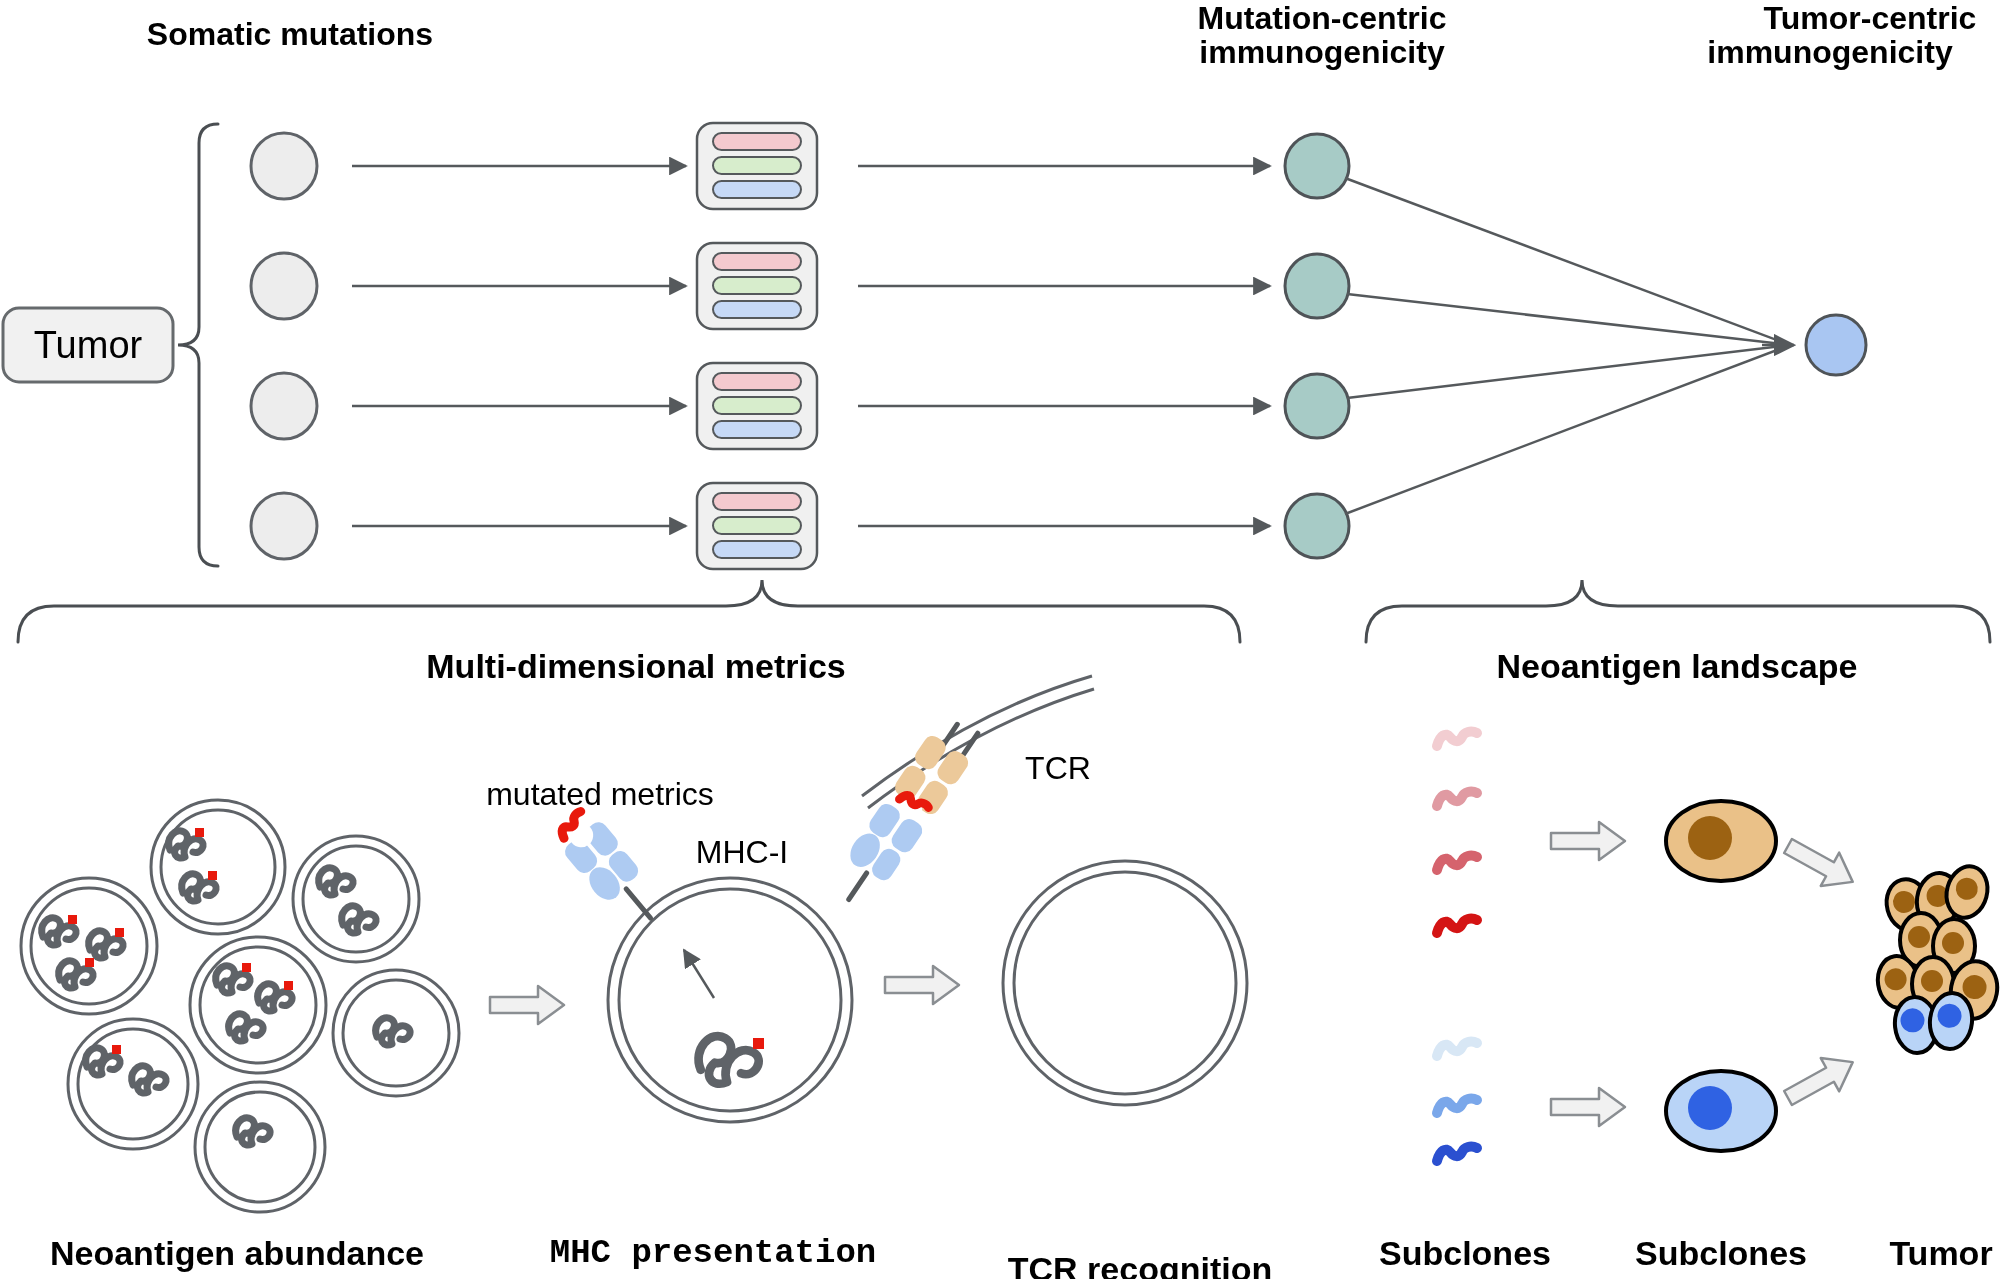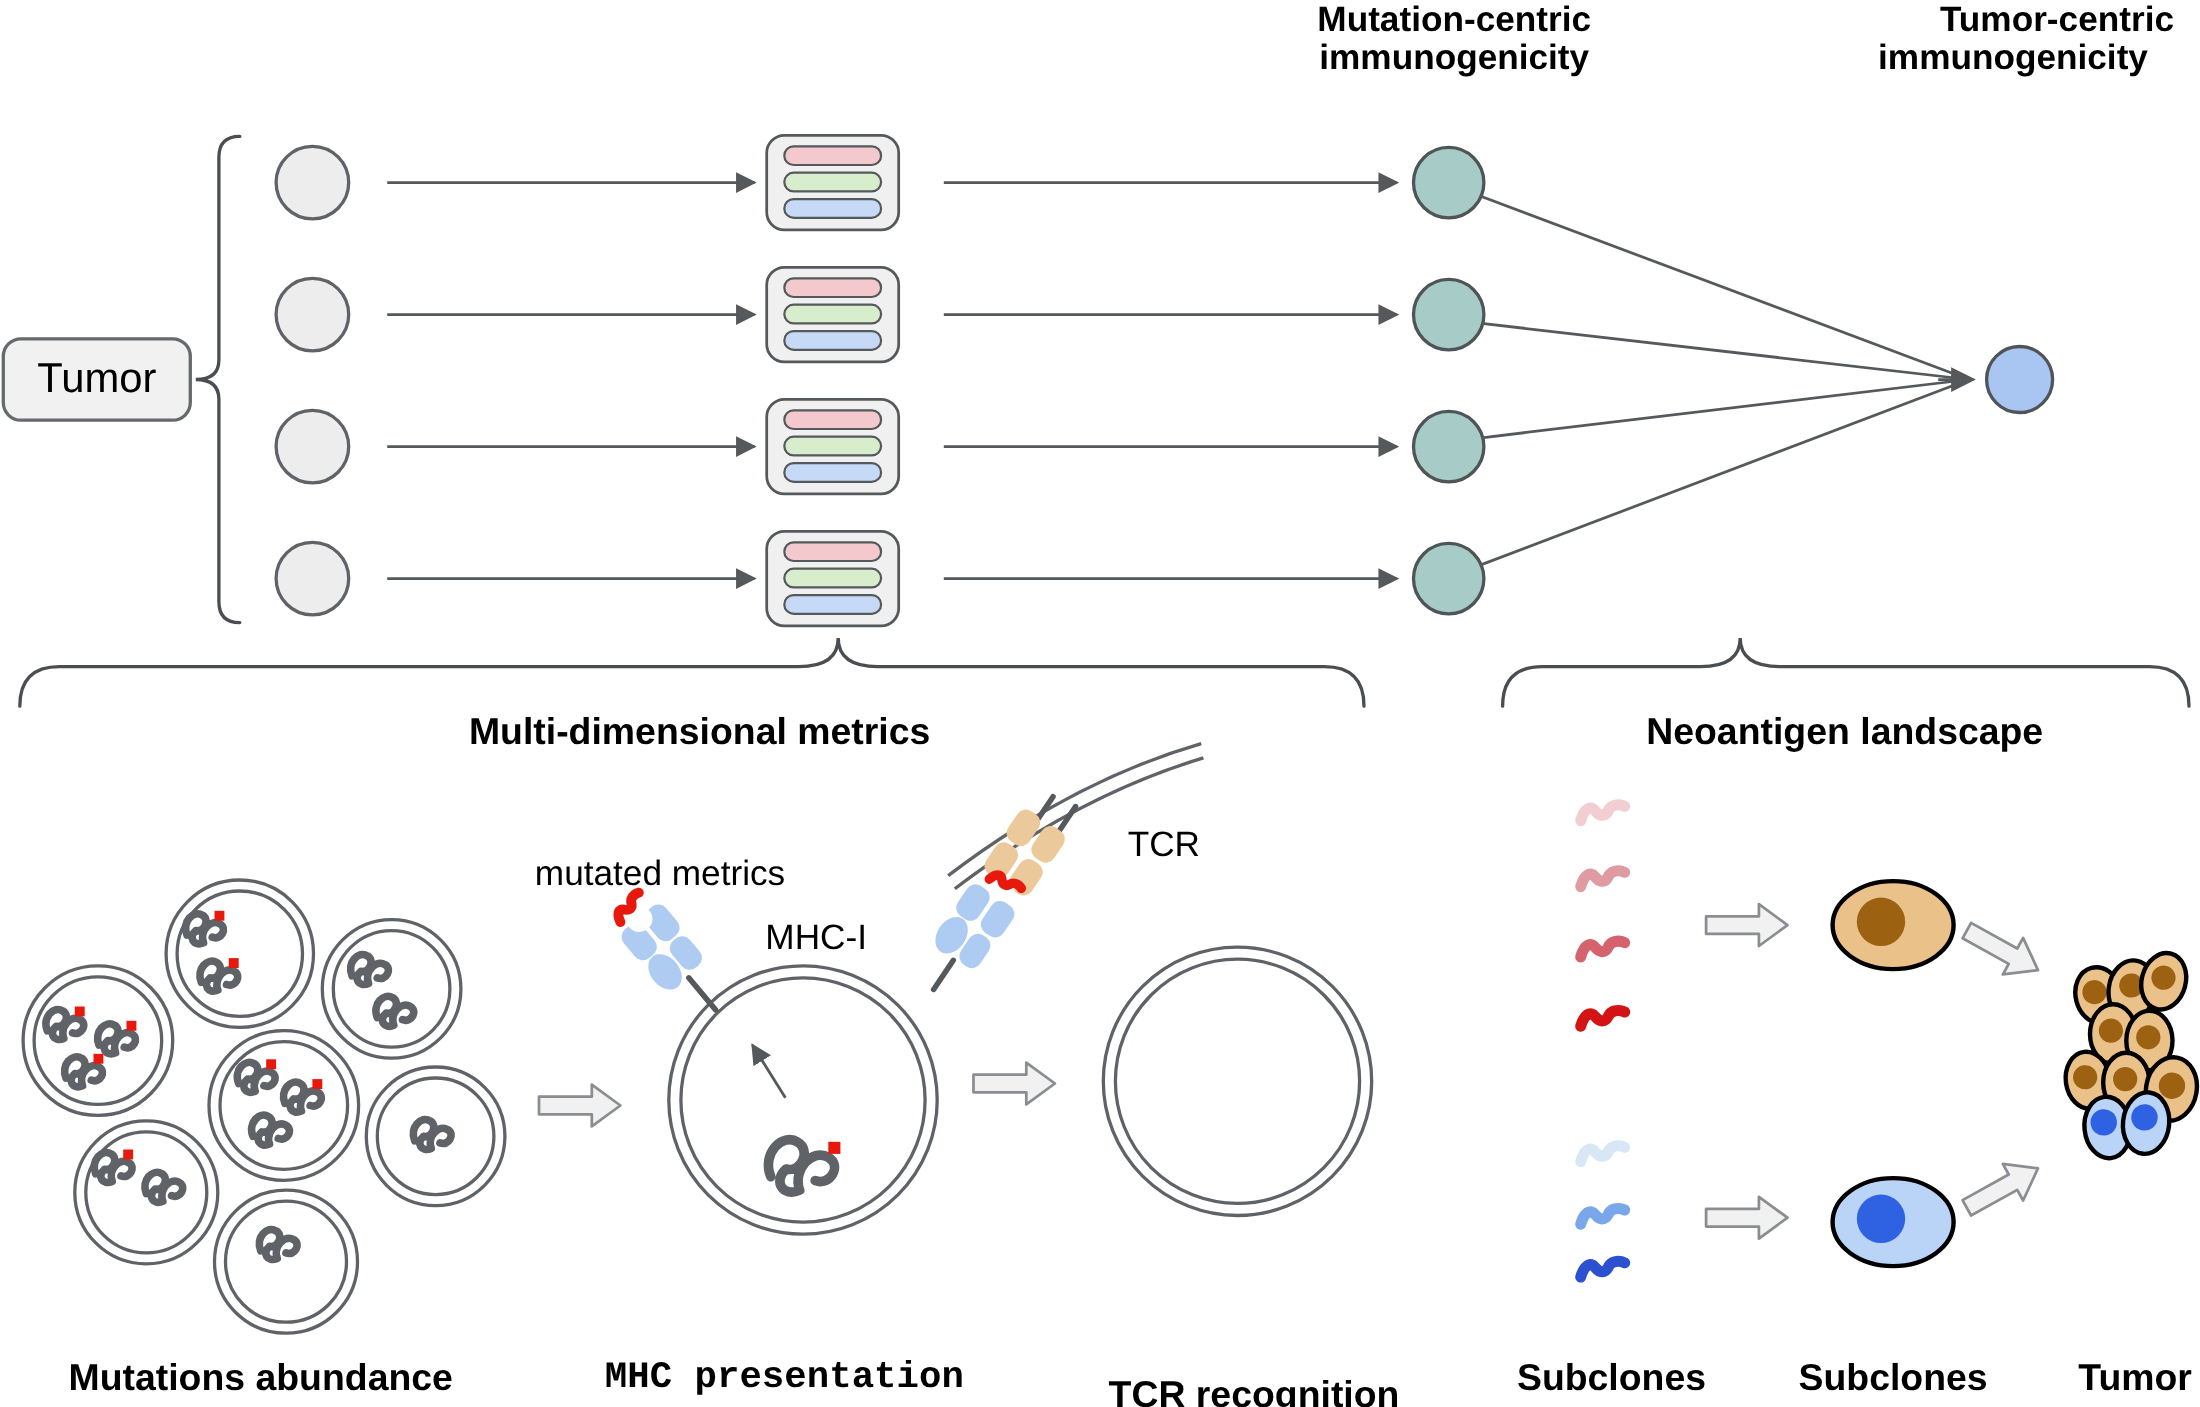--- a/index.html
+++ b/index.html
@@ -281,34 +281,35 @@
           <ellipse class="ccell" fill="#b9d4f7" cx="1916" cy="1025" rx="21" ry="28"></ellipse>
           <circle fill="#2f62e3" cx="1913" cy="1020" r="12"></circle>
         </g>
     <g transform="rotate(6 1951 1021)">
           <ellipse class="ccell" fill="#b9d4f7" cx="1951" cy="1021" rx="21" ry="28"></ellipse>
           <circle fill="#2f62e3" cx="1949" cy="1016" r="12"></circle>
         </g>
   </g>
 </svg>
 
+<div class="lbl h" style="left:290px; top:34px;">Somatic mutations</div>
 <div class="lbl h" style="left:1322px; top:18px;">Mutation-centric</div>
 <div class="lbl h" style="left:1322px; top:52px;">immunogenicity</div>
 <div class="lbl h" style="left:1870px; top:18px;">Tumor-centric</div>
 <div class="lbl h" style="left:1830px; top:52px;">immunogenicity</div>
 
 <div class="lbl tumorlbl" style="left:88px; top:345px;">Tumor</div>
 
 <div class="lbl sect" style="left:636px; top:666px;">Multi-dimensional metrics</div>
 <div class="lbl sect" style="left:1677px; top:666px;">Neoantigen landscape</div>
 
 <div class="lbl ann" style="left:600px; top:794px;">mutated metrics</div>
 <div class="lbl ann" style="left:742px; top:852px;">MHC-I</div>
 <div class="lbl ann" style="left:1058px; top:768px;">TCR</div>
 
-<div class="lbl pl" style="left:237px; top:1253px;">Mutations abundance</div>
+<div class="lbl pl" style="left:237px; top:1253px;">Neoantigen abundance</div>
 <div class="lbl pl" style="left:713px; top:1253px;font-family:Liberation Mono, monospace;">MHC presentation</div>
 <div class="lbl pl" style="left:1140px; top:1253px;margin-top:16px;">TCR recognition</div>
 <div class="lbl pl" style="left:1465px; top:1253px;">Subclones</div>
 <div class="lbl pl" style="left:1721px; top:1253px;">Subclones</div>
 <div class="lbl pl" style="left:1941px; top:1253px;">Tumor</div>
 
 </div>
 
 </body></html>

